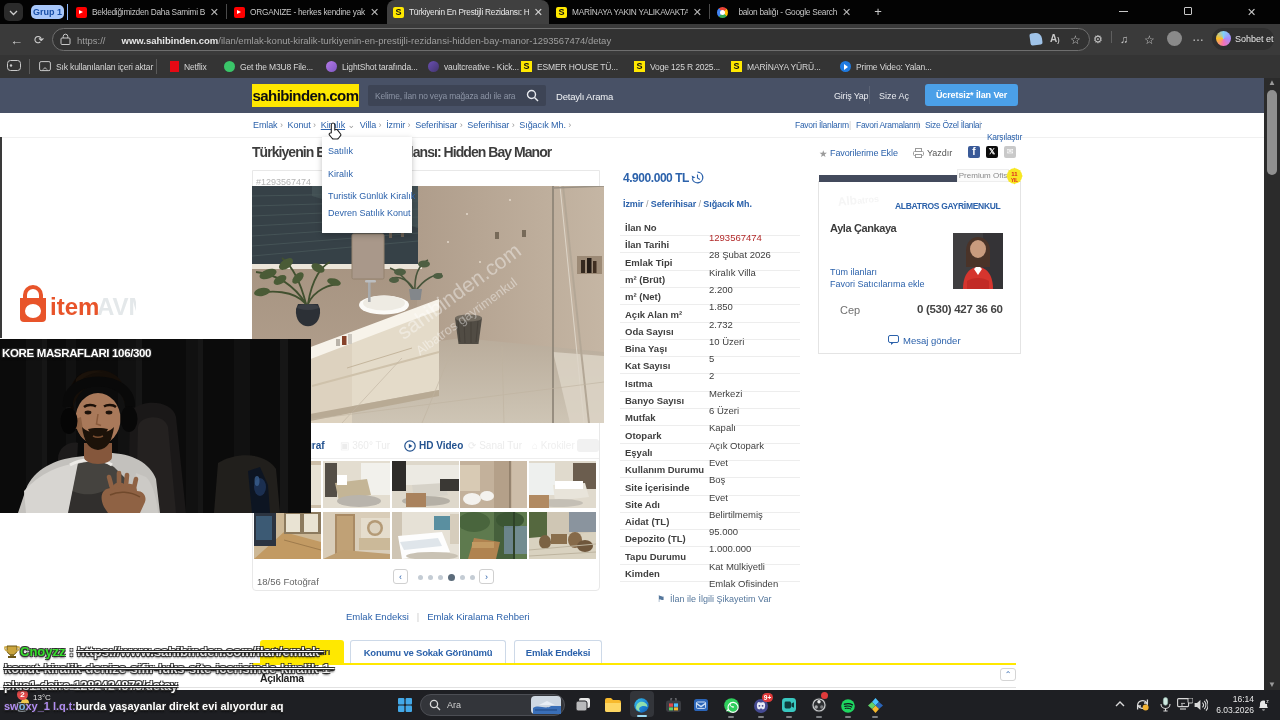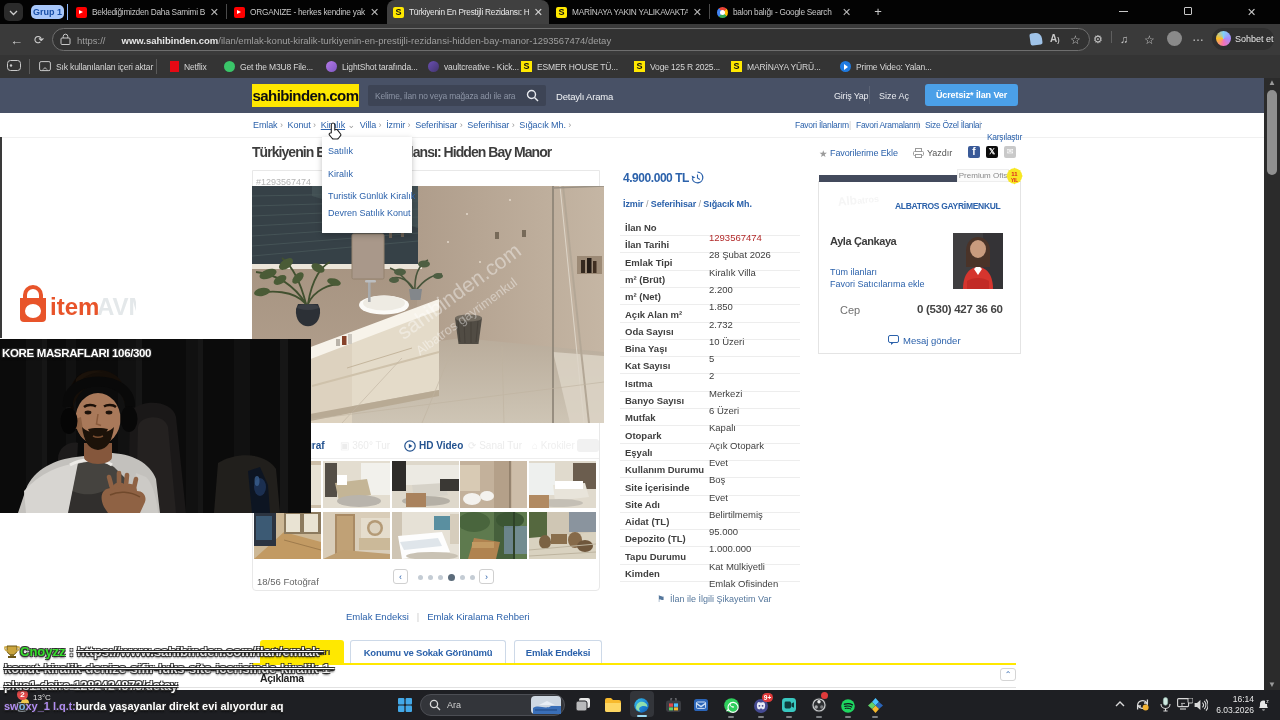--- a/index.html
+++ b/index.html
@@ -70,21 +70,21 @@
 <div class="tab" style="left:550px;width:158px;">
   <div class="fav" style="background:#ffe800;position:relative;color:#111;font-weight:bold;font-size:9px;text-align:center;line-height:11px;">S</div>
   <div class="tabtxt" style="width:116px;">MARİNAYA YAKIN YALIKAVAKTA Kİ</div>
   <div class="xbtn">✕</div>
 </div>
 <div class="abs sep-v" style="left:709px;background:#4a4a4a;"></div>
 <div class="tab" style="left:711px;width:148px;">
   <div class="fav" style="border-radius:50%;background:conic-gradient(from -45deg,#ea4335 0 90deg,#fbbc04 0 180deg,#34a853 0 270deg,#4285f4 0 360deg);position:relative;">
         <div style="position:absolute;left:3px;top:3px;width:5px;height:5px;background:#fff;border-radius:50%;"></div>
       </div>
-  <div class="tabtxt" style="width:104px;">balon balığı - Google Search</div>
+  <div class="tabtxt" style="width:104px;text-align:right;">balon balığı - Google Search</div>
   <div class="xbtn">✕</div>
 </div>
 <div class="abs" style="left:872px;top:6px;width:12px;height:12px;color:#c8c8c8;font-size:13px;line-height:12px;text-align:center;">+</div>
 <div class="abs" style="left:1119px;top:11px;width:9px;height:1px;background:#c8c8c8;"></div>
 <div class="abs" style="left:1184px;top:7px;width:8px;height:8px;border:1px solid #c8c8c8;border-radius:1px;"></div>
 <div class="abs" style="left:1247px;top:6px;color:#c8c8c8;font-size:11px;">✕</div>
 
 <div class="abs" id="addrbar"></div>
 <div class="abs" style="left:10px;top:33px;color:#cfcfcf;font-size:13px;">←</div>
 <div class="abs" style="left:34px;top:33px;color:#cfcfcf;font-size:12px;">⟳</div>
@@ -544,21 +544,21 @@
         <polygon points="3,3 6,4 4,6"></polygon>
         <polygon points="17,3 14,4 16,6"></polygon>
         <polygon points="3,17 6,16 4,14"></polygon>
         <polygon points="17,17 14,16 16,14"></polygon>
       </g>
   <text x="10" y="9.5" text-anchor="middle" font-size="7" font-weight="bold" fill="#d22">11</text>
   <text x="10" y="16.5" text-anchor="middle" font-size="5.5" font-weight="bold" fill="#d22">YIL</text>
 </svg>
 <div class="abs" style="left:838px;top:192px;width:56px;height:22px;color:#f5f5f5;font-size:12px;font-weight:bold;transform:rotate(-6deg);">Alb<span style="font-size:9px;">atros</span></div>
 <div class="abs" style="left:895px;top:201px;font-size:8.5px;font-weight:bold;color:#2c62ab;letter-spacing:-0.3px;">ALBATROS GAYRİMENKUL</div>
-<div class="abs" style="left:830px;top:235px;font-size:11px;font-weight:bold;color:#3c3c3c;letter-spacing:-0.4px;">Ayla Çankaya</div>
+<div class="abs" style="left:830px;top:222px;font-size:11px;font-weight:bold;color:#3c3c3c;letter-spacing:-0.4px;">Ayla Çankaya</div>
 <svg class="abs" style="left:953px;top:233px;" width="50" height="56" viewBox="0 0 50 56">
   <rect width="50" height="56" fill="#3f3e40"></rect>
   <rect x="30" y="0" width="20" height="56" fill="#343336"></rect>
   <path d="M13 18 C13 8 20 4 25 4 C30 4 37 8 37 18 L37 34 L13 34 Z" fill="#4a3328"></path>
   <ellipse cx="25" cy="16" rx="8" ry="9" fill="#c99b7e"></ellipse>
   <path d="M10 56 C10 40 18 34 25 34 C32 34 40 40 40 56 Z" fill="#d5352e"></path>
   <polygon points="21,36 25,42 29,36 27,34 23,34" fill="#fff"></polygon>
   <path d="M14 48 C20 44 30 44 36 48 L36 56 L14 56 Z" fill="#c22b26"></path>
 </svg>
 <div class="abs" style="left:830px;top:267px;font-size:9px;color:#2c62ab;">Tüm ilanları</div>

